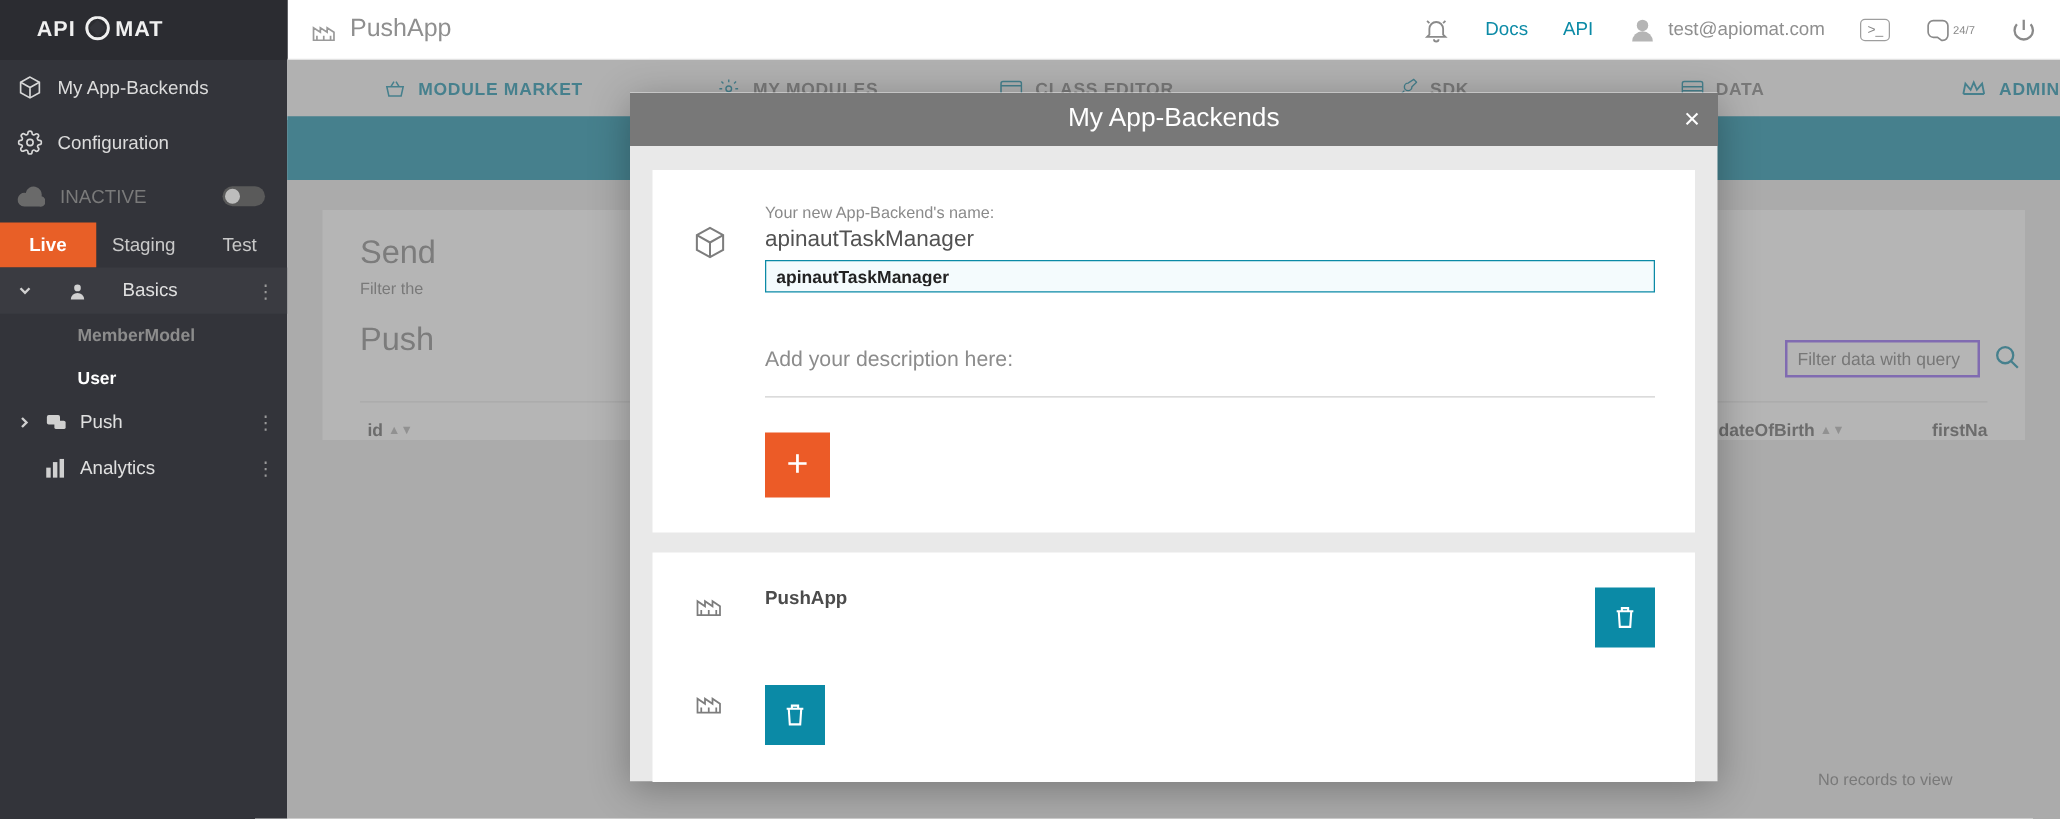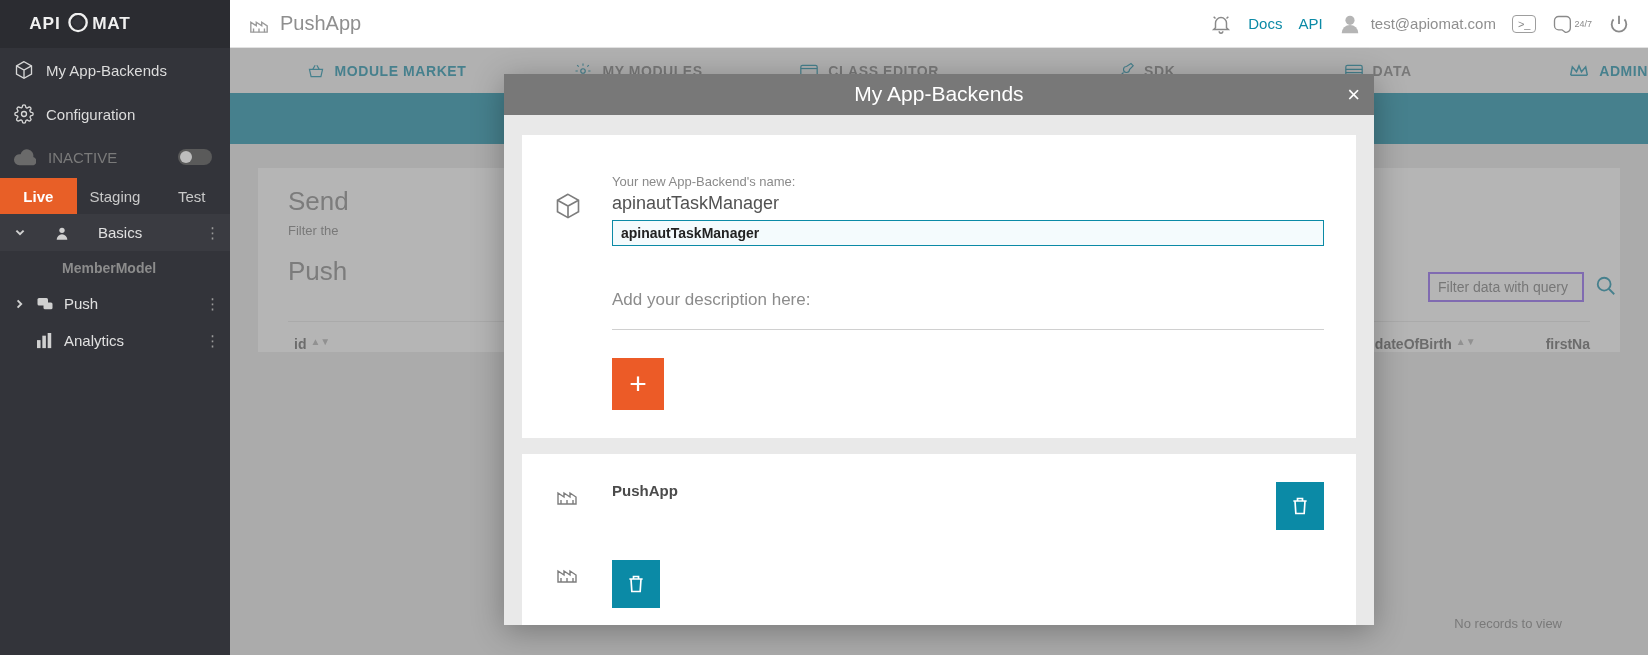--- a/index.html
+++ b/index.html
@@ -22,50 +22,50 @@
   .section-head .more { position:absolute; right:10px; color:#9a9a9a; cursor:pointer;}
   .side-row { display:flex; align-items:center; gap:10px; padding: 10px 14px; color:#e0e0e0; font-size:15px; position:relative; cursor:pointer;}
   .side-row .more { position:absolute; right:10px; color:#9a9a9a; }
   .toggle { width:34px; height:16px; background:#5a5a5a; border-radius:10px; position:relative; }
   .toggle::after { content:""; position:absolute; left:2px; top:2px; width:12px; height:12px; background:#bdbdbd; border-radius:50%; }
 
   
   .main { flex:1; display:flex; flex-direction:column; position:relative; }
   .topbar { height:48px; border-bottom:1px solid #e2e2e2; display:flex; align-items:center; padding: 0 18px; gap:14px; color:#8f8f8f; }
   .app-title { display:flex; align-items:center; gap:10px; font-size:20px; color:#8f8f8f; }
-  .topbar-right { margin-left:auto; display:flex; align-items:center; gap:16px; color:#8f8f8f; font-size:15px;}
+  .topbar-right { margin-left:auto; display:flex; align-items:center; gap:28px; color:#8f8f8f; font-size:15px;}
   .topbar-right .link-teal { color:#0b8aa6; cursor:pointer; }
   .icon-border { border:1px solid #9e9e9e; border-radius:4px; padding:2px 5px; font-size:11px; color:#888;}
 
   
   .navtabs { height:48px; background:#f7f7f7; border-bottom:3px solid #0b8aa6; display:flex; align-items:center; color:#7a7a7a; font-size:14px; font-weight:600; letter-spacing:.04em; }
   .navtab { flex:1; display:flex; align-items:center; justify-content:flex-end; gap:10px; cursor:pointer; }
   .navtab.active { color:#0b8aa6; }
   .teal-banner { height:48px; background:#0b8aa6; }
 
   
   .content { flex:1; background:#e8e8e8; padding: 24px 28px; position:relative; }
   .card { background:#fff; padding: 18px 30px 0 30px; color:#838383; }
   .card h3 { color:#808080; font-weight:400; font-size:26px; margin-bottom:6px;}
   .card .sub { font-size:13px; color:#7a7a7a; margin-bottom:18px;}
   .card .push-title { font-size:26px; color:#808080; font-weight:400;}
   .filter-input { position:absolute; right:64px; top:128px; width:156px; height:30px; border:2px solid #8b5cf6; padding:0 8px; font-size:14px; color:#666; background:#fff; }
   .search-btn { position:absolute; right:28px; top:128px; width:28px; height:28px; display:flex; align-items:center; justify-content:center; color:#0b8aa6; cursor:pointer;}
   .table-head { margin-top: 34px; display:flex; gap:40px; color:#5d5d5d; font-size:14px; font-weight:600; border-top:1px solid #e6e6e6; padding-top:14px; padding-left:6px;}
-  .table-head span { display:inline-flex; align-items:flex-start; gap:4px; }
+  .table-head span { display:inline-flex; align-items:center; gap:4px; }
   .table-head .right-cols { margin-left:auto; display:flex; gap:70px; }
   .no-records { position:absolute; right:86px; bottom:24px; color:#7a7a7a; font-size:13px; }
 
   
   .overlay { position:absolute; inset:0; background:rgba(120,120,120,.55); display:flex; justify-content:center; padding-top:26px; }
   .modal { width:870px; background:#e9e9e9; box-shadow:0 6px 30px rgba(0,0,0,.3); display:flex; flex-direction:column; max-height: calc(100% - 30px); }
   .modal-head { background:#787878; color:#fff; height:44px; display:flex; align-items:center; justify-content:center; position:relative; font-size:21px; font-weight:500;}
   .modal-head .close { position:absolute; right:14px; top:8px; font-size:22px; cursor:pointer; color:#fff;}
   .modal-body { padding:20px 18px 12px 18px; overflow-y:auto; }
-  .panel { background:#fff; padding:39px 32px 28px 32px; margin-bottom:16px; }
+  .panel { background:#fff; padding:26px 32px 28px 32px; margin-bottom:16px; }
   .panel-row { display:flex; gap:18px; align-items:flex-start; }
   .panel-icon { width:40px; color:#7d7d7d; padding-top:18px;}
   .new-label { font-size:13px; color:#8a8a8a; margin-bottom:4px;}
   .name-static { font-size:18px; color:#525252; margin-bottom:6px; font-weight:400;}
   .name-input { width:100%; border:1px solid #0b8aa6; padding:4px 8px; font-size:14px; font-weight:600; color:#222; outline:none; background:#f4fbfd; }
   .desc-label { margin-top:44px; font-size:17px; color:#8c8c8c; }
   .desc-line { border-bottom:1px solid #d0d0d0; height:14px; margin-top:6px; }
   .add-btn { width:52px; height:52px; background:#ec5b27; color:#fff; display:flex; align-items:center; justify-content:center; font-size:30px; margin-top:28px; cursor:pointer; font-weight:300;}
   .panel-content { flex:1; }
   .app-list-row { display:flex; align-items:flex-start; gap:18px; padding: 6px 0 24px 0; }
@@ -135,20 +135,21 @@
       <span>
         <svg width="16" height="16" viewBox="0 0 24 24" fill="#d0d0d0">
             <circle cx="12" cy="8" r="4"></circle>
             <path d="M4 22a8 8 0 0 1 16 0z"></path>
           </svg>
       </span>
       <span>Basics</span>
       <span class="more">⋮</span>
     </div>
     <div class="side-sub membermodel">MemberModel</div>
+    <div class="side-sub active">User</div>
     <div class="side-row">
       <span>
         <svg width="12" height="12" viewBox="0 0 10 10" fill="none" stroke="#d0d0d0" stroke-width="1.6">
             <path d="M3 2l3 3-3 3"></path>
           </svg>
       </span>
       <span>
         <svg width="18" height="16" viewBox="0 0 24 20" fill="#d0d0d0">
             <rect x="2" y="2" width="14" height="10" rx="2"></rect>
             <rect x="10" y="8" width="12" height="9" rx="2"></rect>

